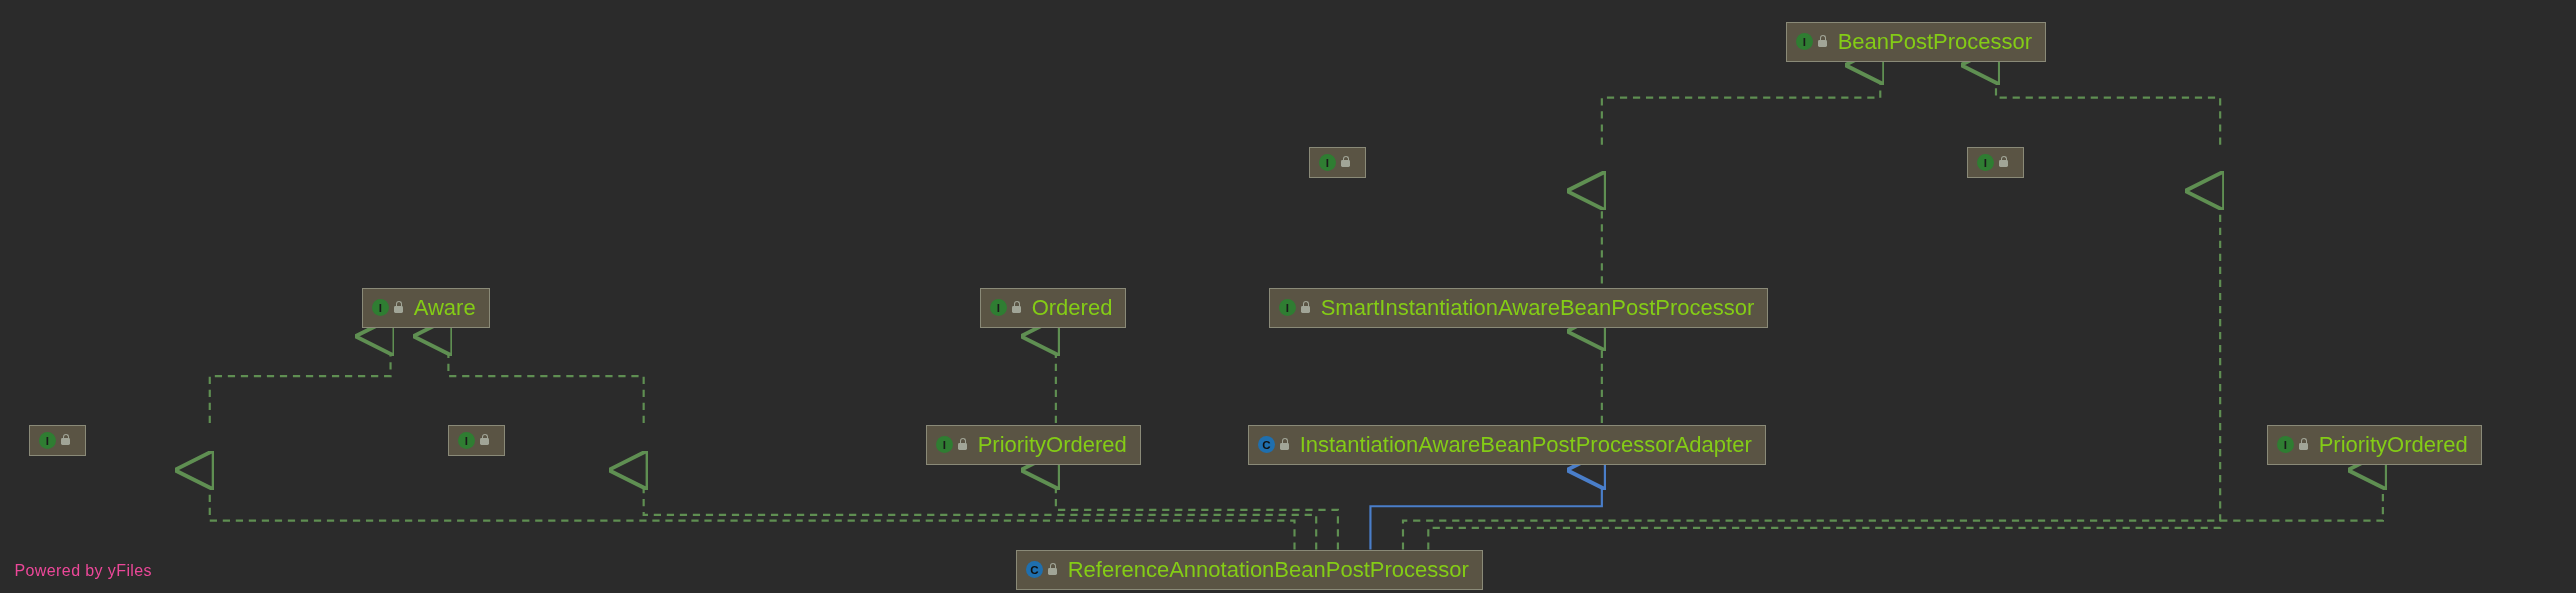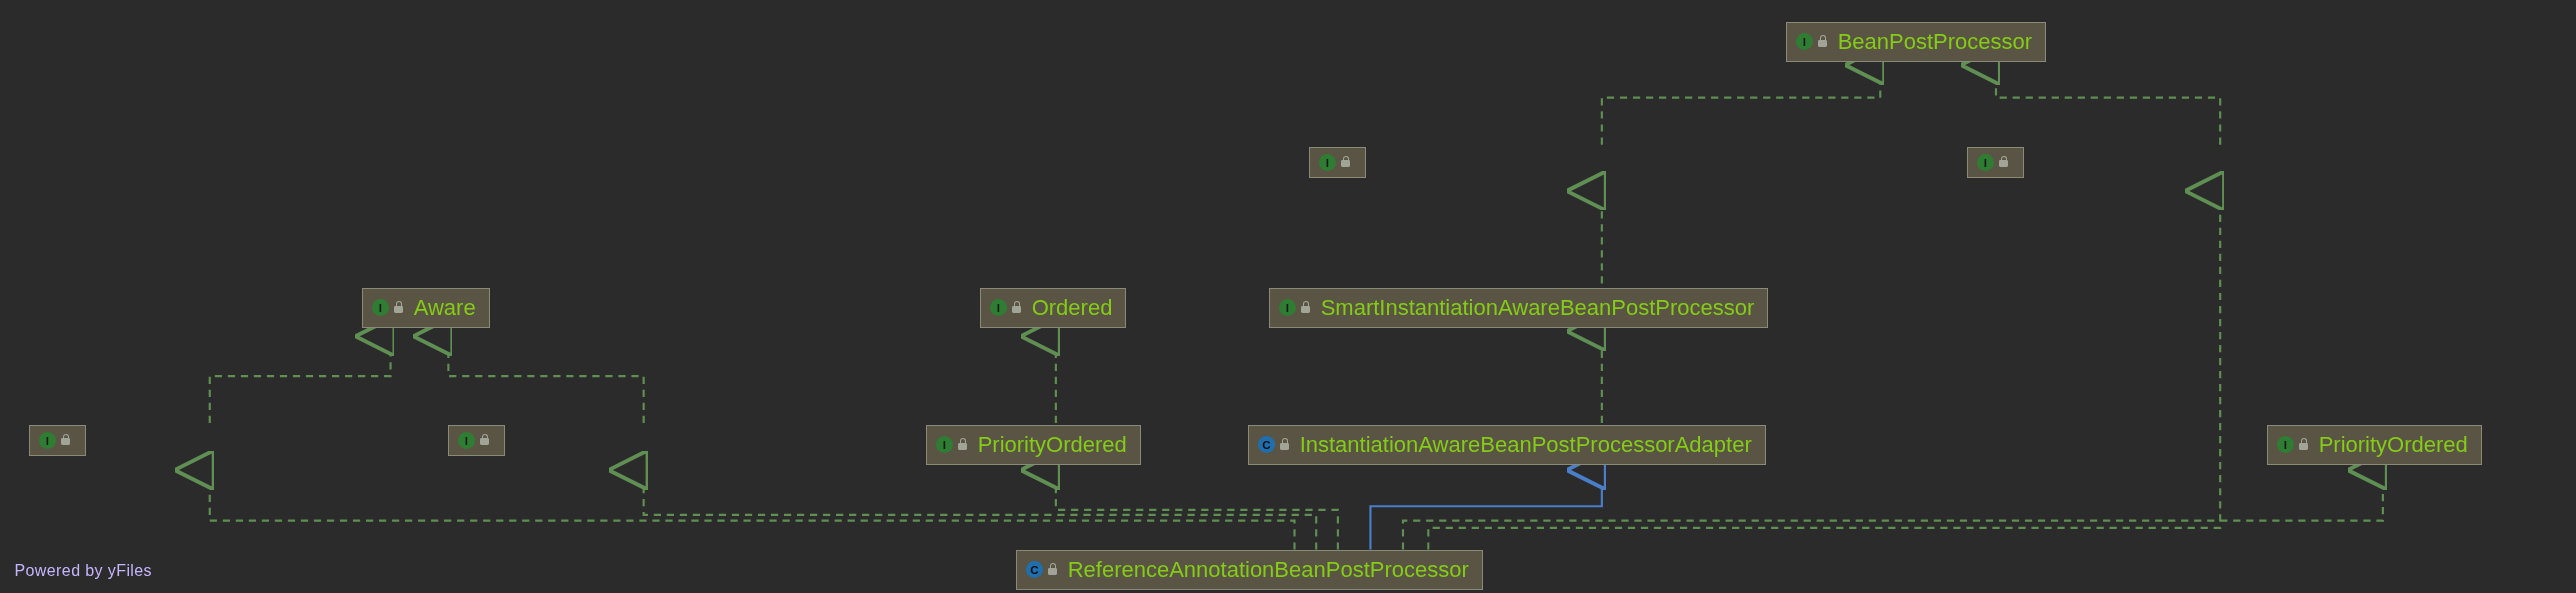--- a/index.html
+++ b/index.html
@@ -72,21 +72,21 @@
     border: 1.4px solid #aeb4a6;
     border-bottom: none;
     border-radius: 4.3px 4.3px 0 0;
   }
   .label { color: #84cc16; }
   .credits {
     position: absolute;
     left: 14.5px;
     bottom: 13px;
     font-size: 16px;
-    color: #c4b5fd;
+    color: #ec4899;
     letter-spacing: 0.4px;
   }
 </style>
 </head>
 <body>
 
 <div class="canvas">
 
   <svg class="edges" viewBox="0 0 3562 820">
     <defs>

